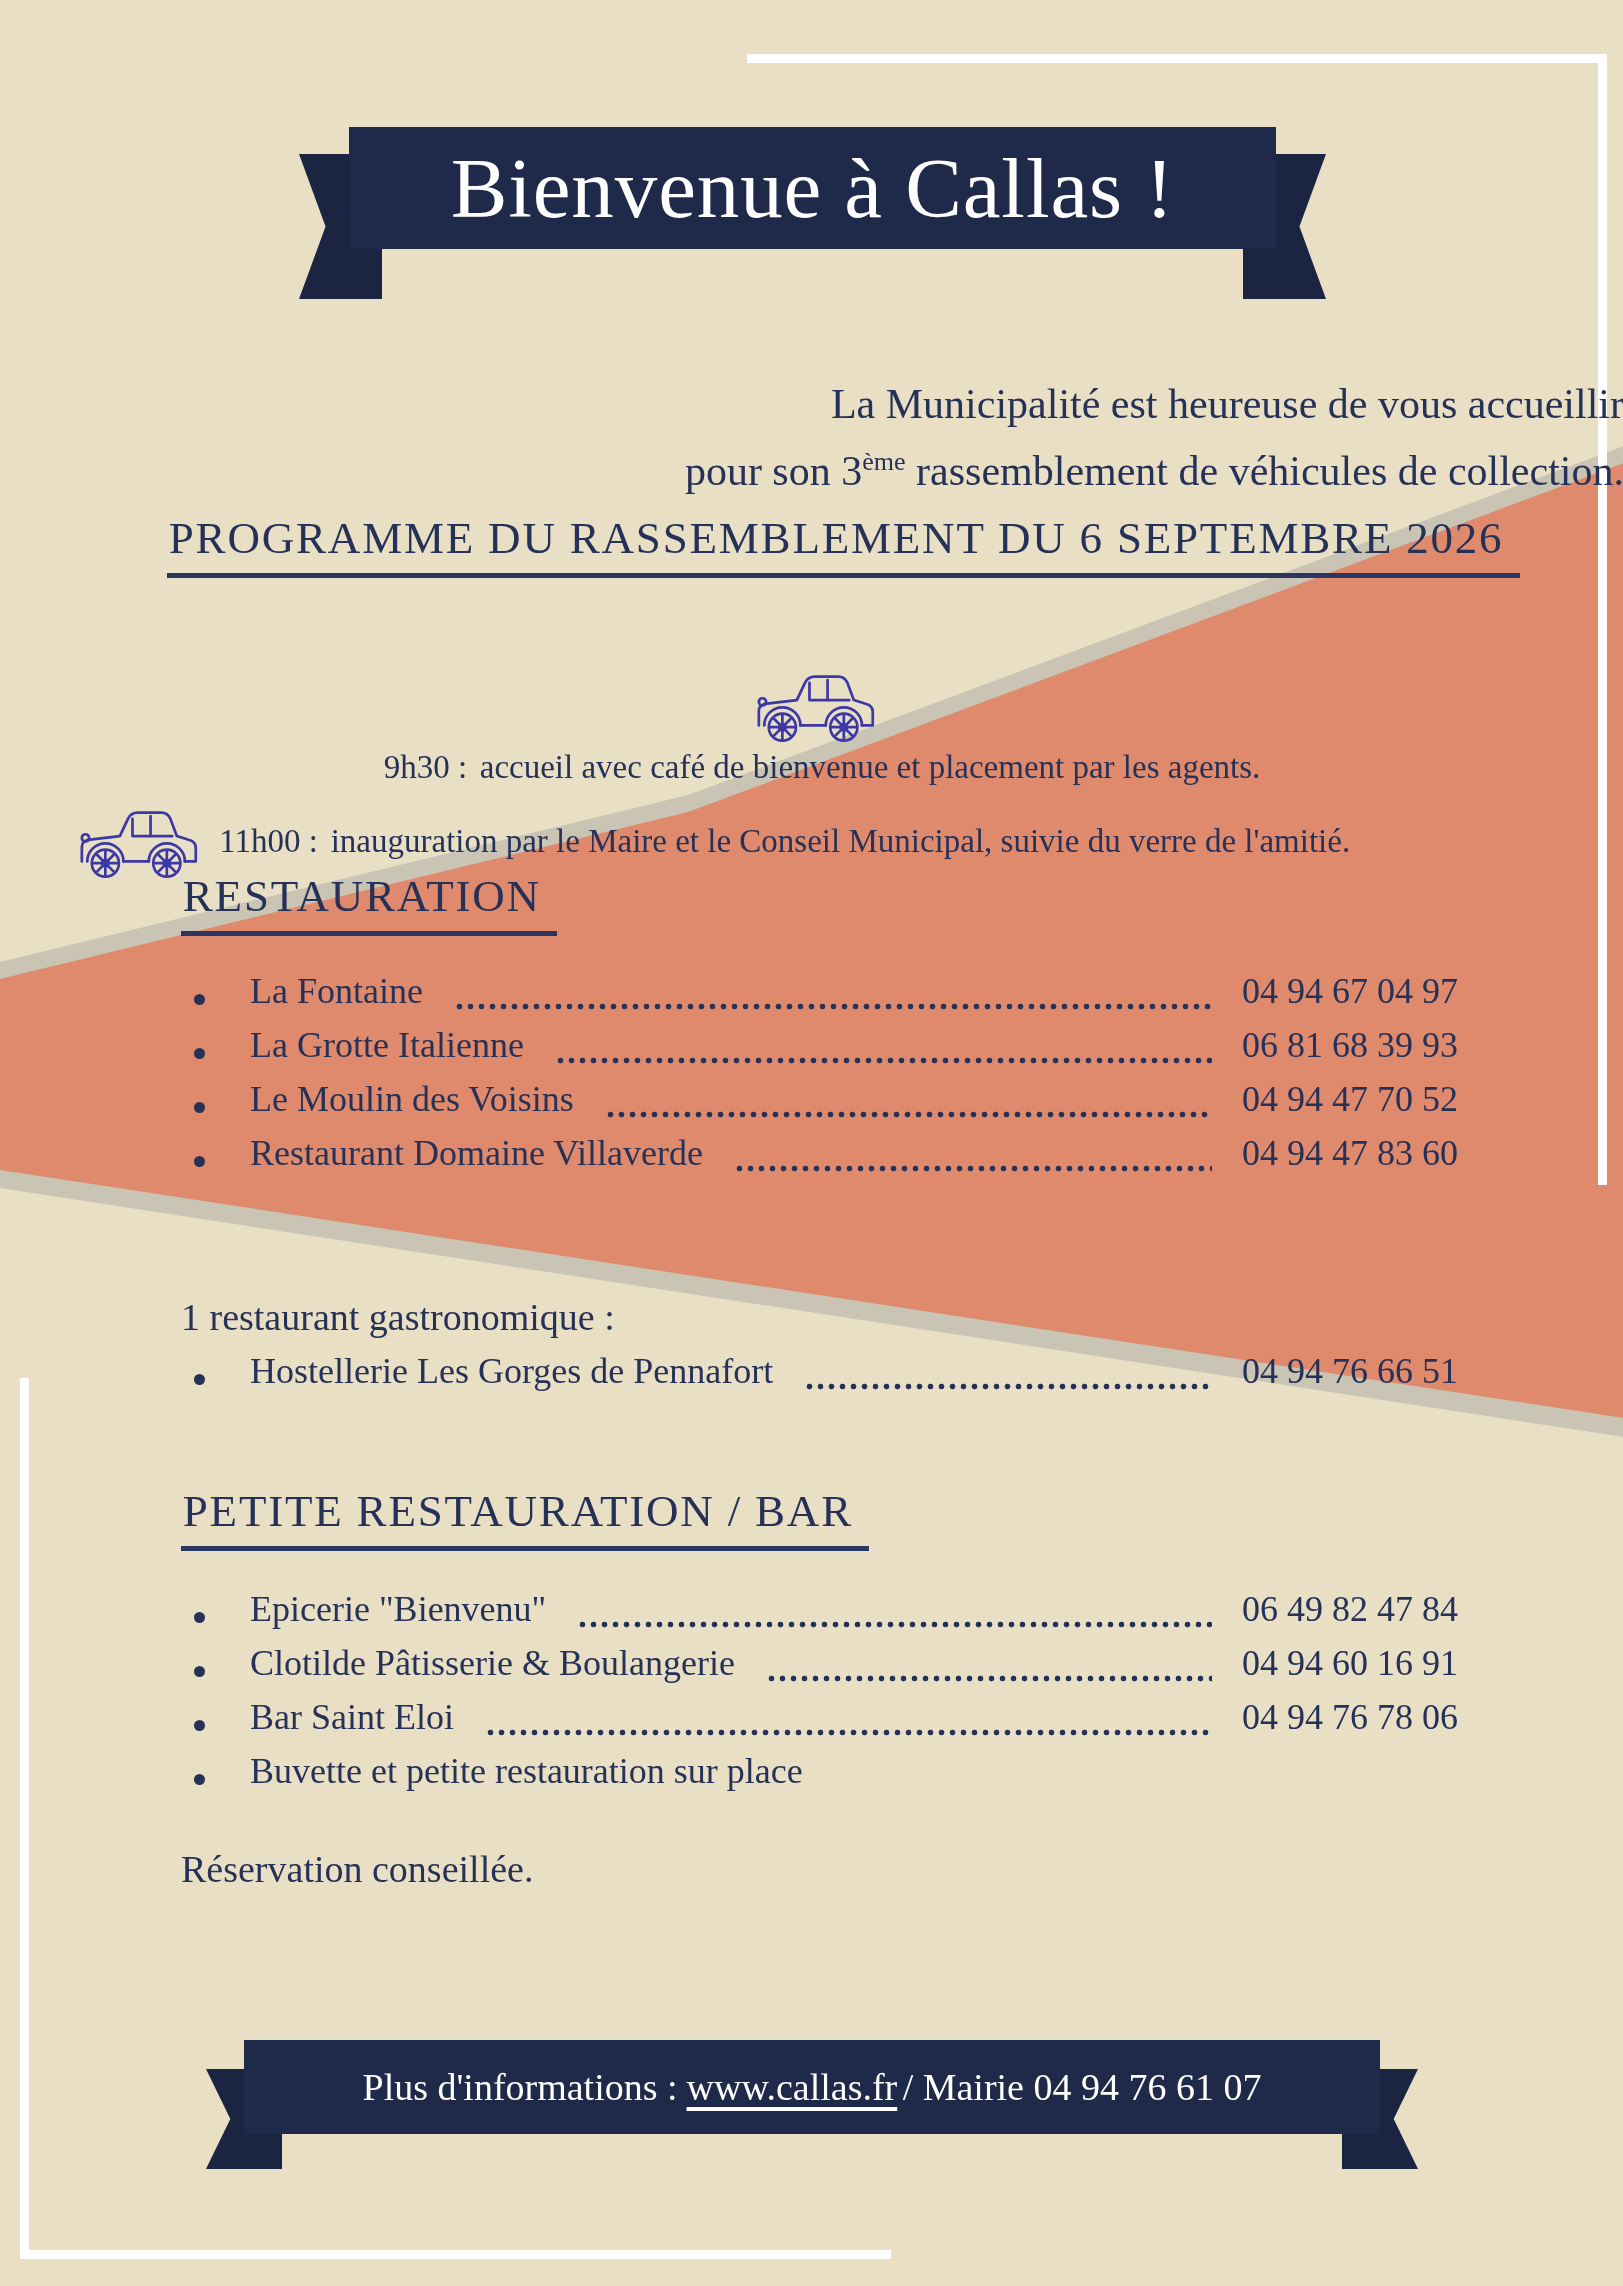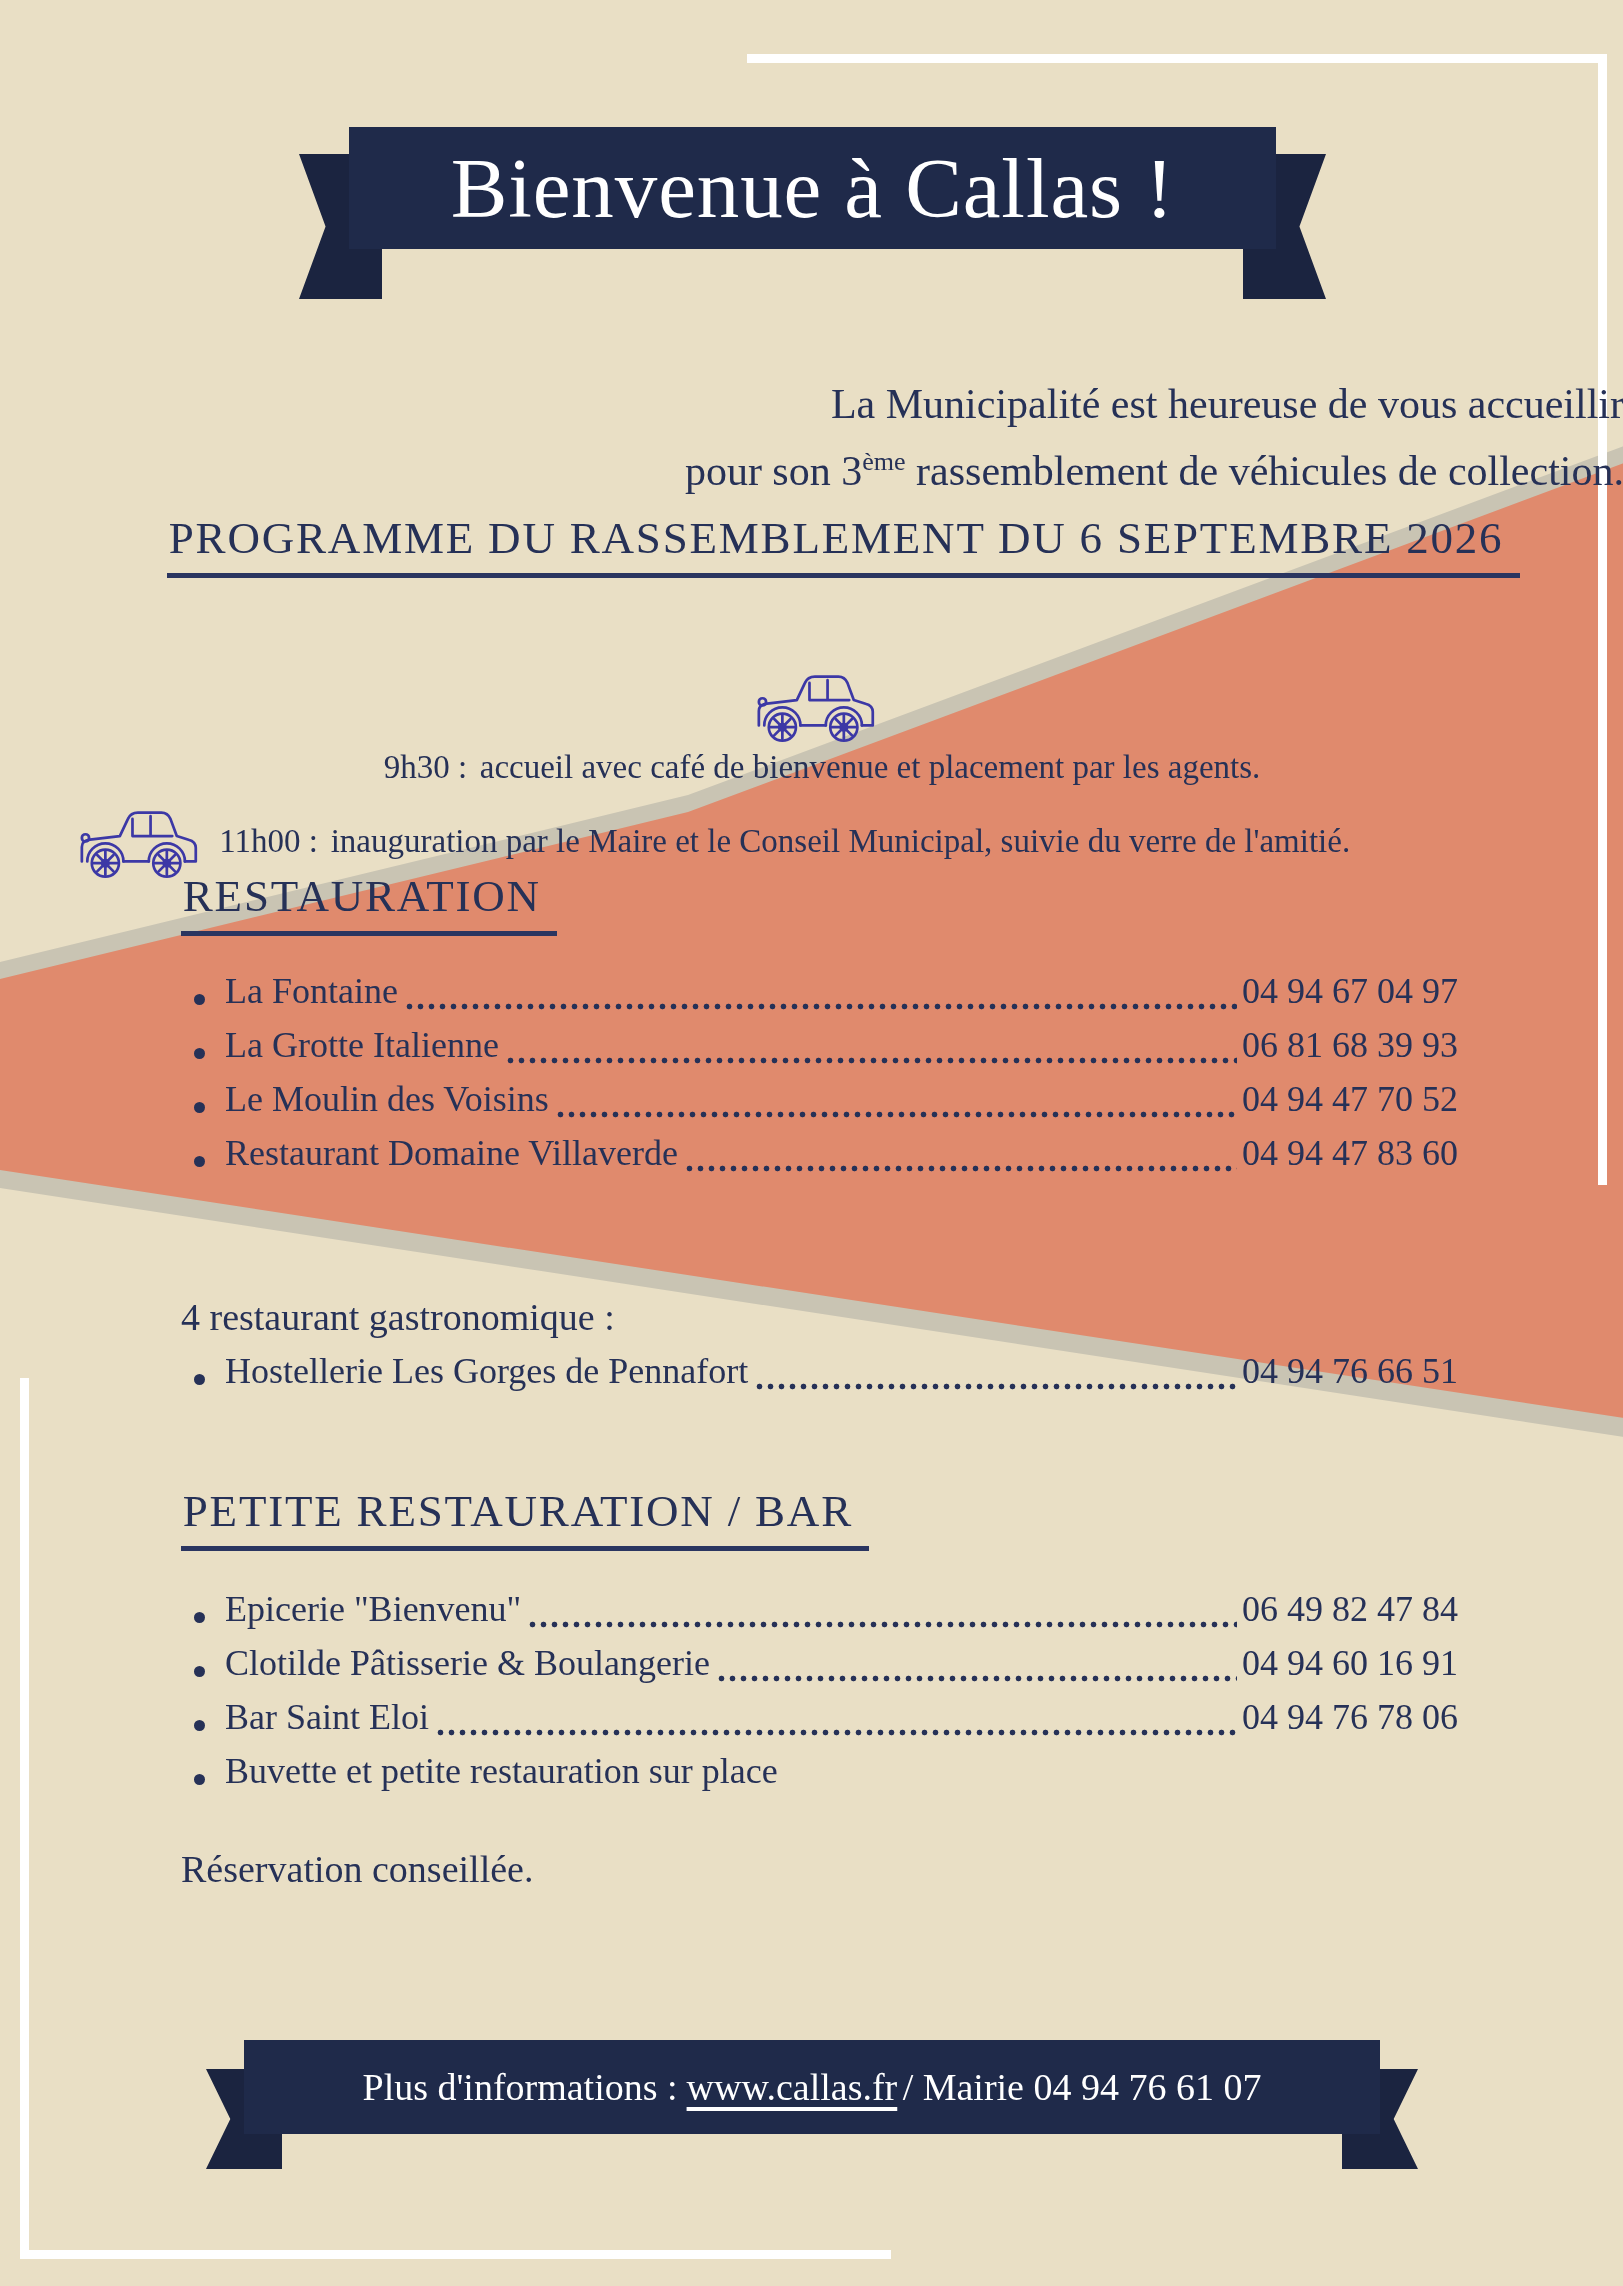--- a/index.html
+++ b/index.html
@@ -46,21 +46,21 @@
   .program-heading{left:167px;top:512px;}
   .rest-heading{left:181px;top:870px;}
   .petite-heading{left:181px;top:1485px;}
   
   .sched-row{left:71px;width:1502px;height:90px;display:flex;align-items:center;}
   .sched-row .car{width:132px;height:87px;flex:0 0 auto;margin-right:16.3px;}
   .sched-row .sched-text{font-size:33px;white-space:nowrap;}
   .sched-row .time{margin-right:12.7px;}
   
   .list{left:192px;width:1266px;}
-  .list-row{display:flex;align-items:baseline;height:54px;font-size:36px;}
+  .list-row{display:flex;align-items:baseline;height:54px;font-size:36px;gap:25px;}
   .bullet{flex:0 0 33px;align-self:center;position:relative;height:54px;}
   .bullet::after{content:"";position:absolute;left:1.8px;top:23.5px;width:11px;height:11px;border-radius:50%;background:#263157;}
   .item-name{white-space:nowrap;}
   .leader{flex:1;align-self:flex-end;height:9px;margin:0 5.4px 12.7px 7.2px;
     background-image:radial-gradient(circle at 4.5px 4.5px,#263157 2.5px,transparent 3.2px);
     background-size:11px 9px;background-repeat:repeat-x;background-position:left bottom;}
   .item-phone{white-space:nowrap;}
   .plain-note{font-size:38px;}
 </style>
 </head>
@@ -163,21 +163,21 @@
       <span class="item-phone">04 94 47 70 52</span>
     </div>
     <div class="list-row">
       <span class="bullet"></span>
       <span class="item-name">Restaurant Domaine Villaverde</span>
       <span class="leader"></span>
       <span class="item-phone">04 94 47 83 60</span>
     </div>
   </div>
 
-<div class="abs plain-note" style="left:181px;top:1295px;">4 restaurant gastronomique :</div>
+<div class="abs plain-note" style="left:181px;top:1295px;">1 restaurant gastronomique :</div>
 <div class="abs list" style="top:1350px;" id="gastro-list">
     <div class="list-row">
       <span class="bullet"></span>
       <span class="item-name">Hostellerie Les Gorges de Pennafort</span>
       <span class="leader"></span>
       <span class="item-phone">04 94 76 66 51</span>
     </div>
   </div>
 
 <div class="abs petite-heading">

